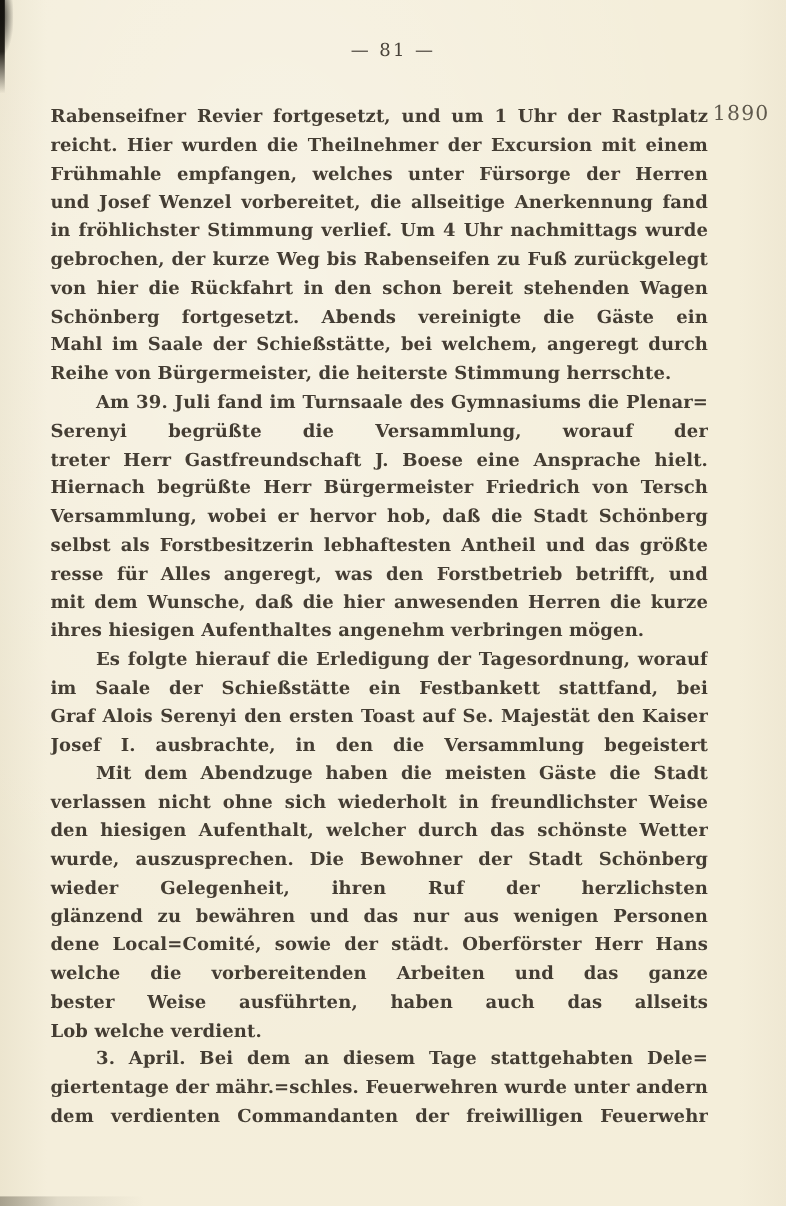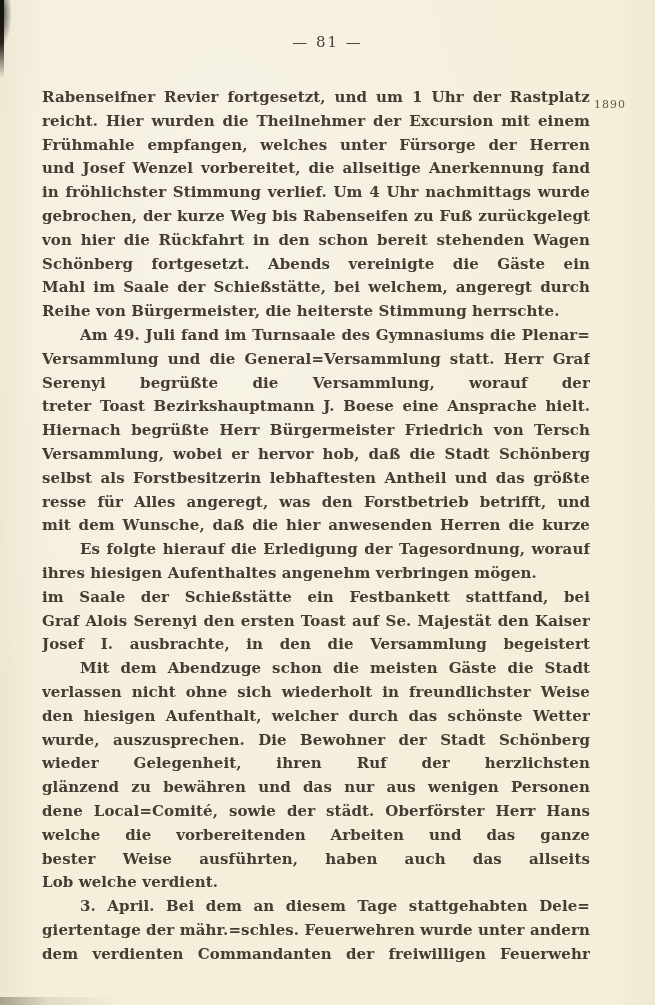--- a/index.html
+++ b/index.html
@@ -43,22 +43,22 @@
     left: 0;
     width: 100%;
     text-align: center;
     font-size: 15px;
     letter-spacing: 2px;
     color: #49433a;
   }
   .margin-year {
     position: absolute;
     left: 594px;
-    top: 98px;
-    font-size: 11px;
+    top: 85px;
+    font-size: 17px;
     letter-spacing: 1px;
     color: #5e584c;
   }
   .text-block {
     position: absolute;
     left: 42px;
     top: 86px;
     width: 548px;
     font-size: 15px;
     font-weight: bold;
@@ -92,35 +92,34 @@
       <div class="line">Rabenseifner Revier fortgesetzt, und um 1 Uhr der Rastplatz er=</div>
       <div class="line">reicht. Hier wurden die Theilnehmer der Excursion mit einem</div>
       <div class="line">Frühmahle empfangen, welches unter Fürsorge der Herren Strobach</div>
       <div class="line">und Josef Wenzel vorbereitet, die allseitige Anerkennung fand und</div>
       <div class="line">in fröhlichster Stimmung verlief. Um 4 Uhr nachmittags wurde auf=</div>
       <div class="line">gebrochen, der kurze Weg bis Rabenseifen zu Fuß zurückgelegt und</div>
       <div class="line">von hier die Rückfahrt in den schon bereit stehenden Wagen nach</div>
       <div class="line">Schönberg fortgesetzt. Abends vereinigte die Gäste ein gemeinsames</div>
       <div class="line">Mahl im Saale der Schießstätte, bei welchem, angeregt durch eine</div>
       <div class="line para-end">Reihe von Bürgermeister, die heiterste Stimmung herrschte.</div>
-      <div class="line indent">Am 49. Juli fand im Turnsaale des Gymnasiums die Plenar=</div>
-      <div class="line">Versammlung und die General=Versammlung statt. Herr Graf</div>
+      <div class="line indent">Am 39. Juli fand im Turnsaale des Gymnasiums die Plenar=</div>
       <div class="line">Serenyi begrüßte die Versammlung, worauf der Regierungs=Ver=</div>
-      <div class="line">treter Toast Bezirkshauptmann J. Boese eine Ansprache hielt.</div>
+      <div class="line">treter Herr Gastfreundschaft J. Boese eine Ansprache hielt.</div>
       <div class="line">Hiernach begrüßte Herr Bürgermeister Friedrich von Tersch die</div>
       <div class="line">Versammlung, wobei er hervor hob, daß die Stadt Schönberg</div>
       <div class="line">selbst als Forstbesitzerin lebhaftesten Antheil und das größte Inte=</div>
       <div class="line">resse für Alles angeregt, was den Forstbetrieb betrifft, und schloß</div>
       <div class="line">mit dem Wunsche, daß die hier anwesenden Herren die kurze Zeit</div>
+      <div class="line para-end">ihres hiesigen Aufenthaltes angenehm verbringen mögen.</div>
       <div class="line indent">Es folgte hierauf die Erledigung der Tagesordnung, worauf</div>
-      <div class="line para-end">ihres hiesigen Aufenthaltes angenehm verbringen mögen.</div>
       <div class="line">im Saale der Schießstätte ein Festbankett stattfand, bei welchen Herr</div>
       <div class="line">Graf Alois Serenyi den ersten Toast auf Se. Majestät den Kaiser Franz</div>
       <div class="line para-end">Josef I. ausbrachte, in den die Versammlung begeistert einstimmte.</div>
-      <div class="line indent">Mit dem Abendzuge schon die meisten Gäste die Stadt</div>
+      <div class="line indent">Mit dem Abendzuge haben die meisten Gäste die Stadt</div>
       <div class="line">verlassen nicht ohne sich wiederholt in freundlichster Weise über</div>
       <div class="line">den hiesigen Aufenthalt, welcher durch das schönste Wetter begünstigt</div>
       <div class="line">wurde, auszusprechen. Die Bewohner der Stadt Schönberg hatten</div>
       <div class="line">wieder Gelegenheit, ihren Ruf der herzlichsten Gastfreundschaft</div>
       <div class="line">glänzend zu bewähren und das nur aus wenigen Personen bestan=</div>
       <div class="line">dene Local=Comité, sowie der städt. Oberförster Herr Hans Krösel,</div>
       <div class="line">welche die vorbereitenden Arbeiten und das ganze Arrangement in</div>
       <div class="line">bester Weise ausführten, haben auch das allseits ausgesprochene</div>
       <div class="line para-end">Lob welche verdient.</div>
       <div class="line indent">3. April. Bei dem an diesem Tage stattgehabten Dele=</div>

